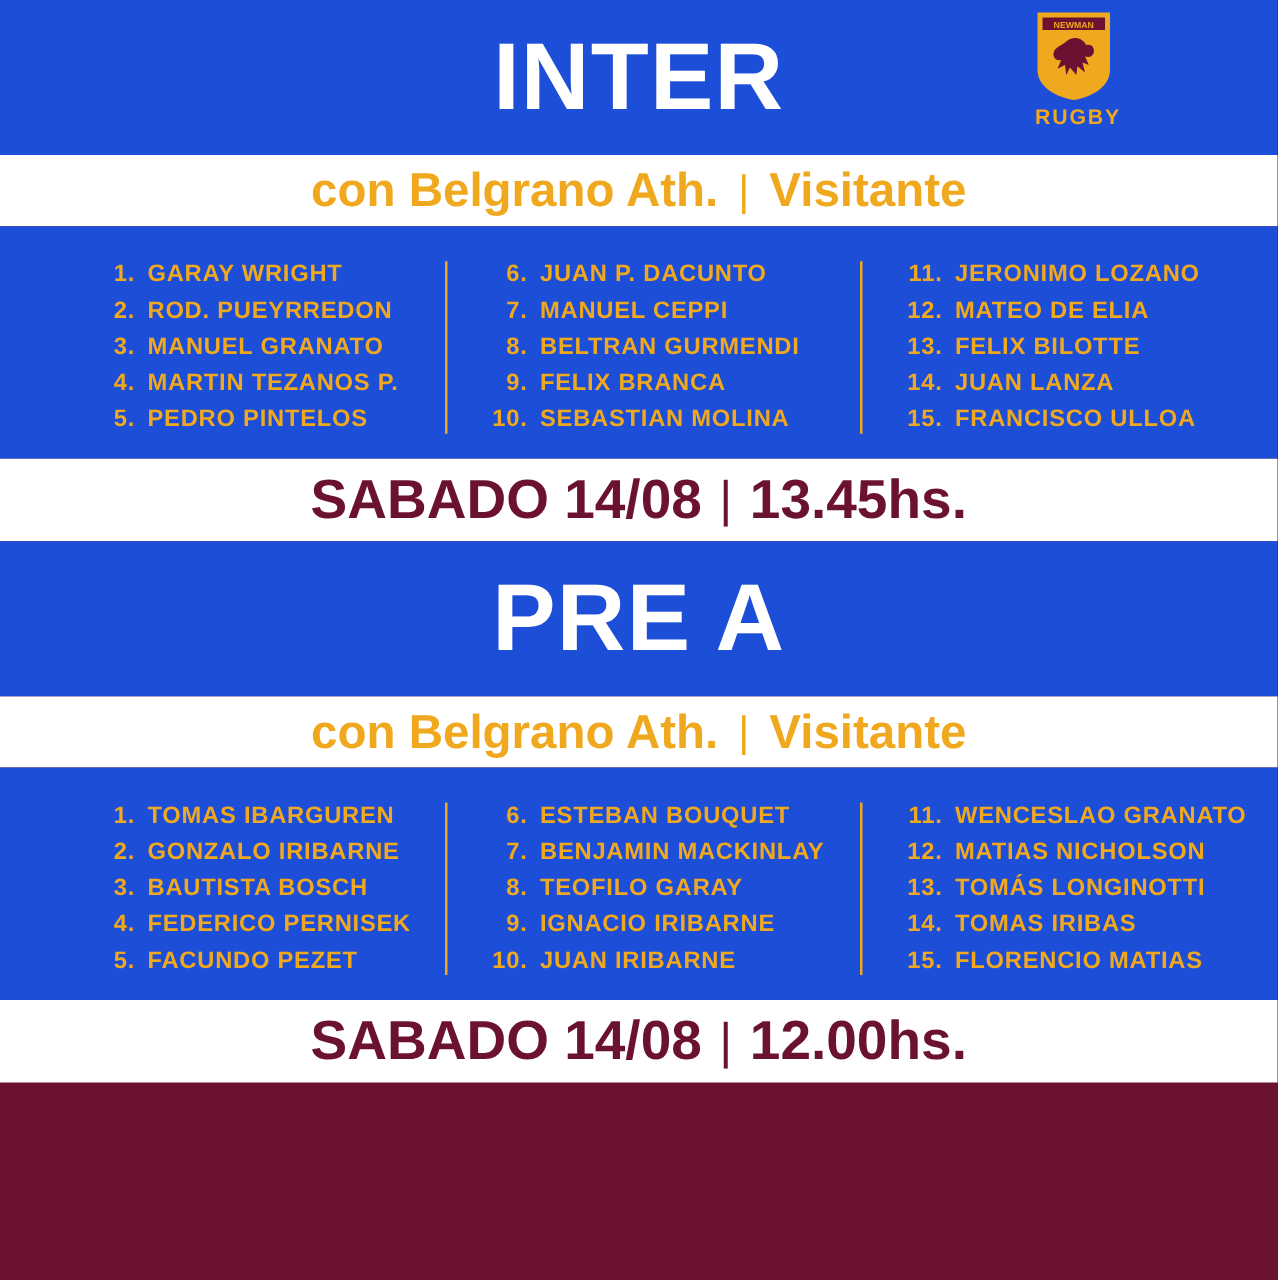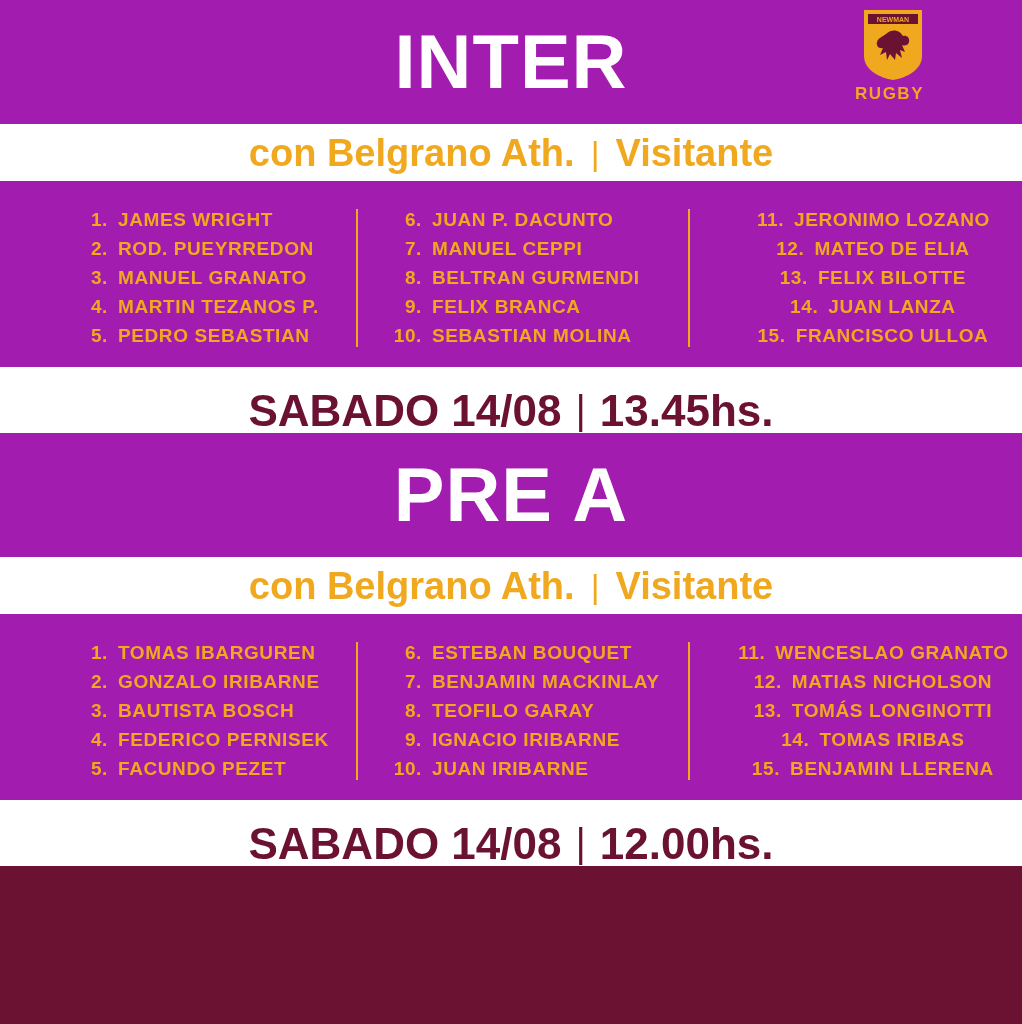--- a/index.html
+++ b/index.html
@@ -15,21 +15,21 @@
   }
   .poster {
     position: relative;
     width: 1022px;
     height: 1024px;
     background: #6b1232;
   }
 
   
   .band-maroon {
-    background: #a21caf;
+    background: #1d4ed8;
     width: 100%;
   }
   .band-white {
     background: #ffffff;
     width: 100%;
   }
 
   
   .title-row {
     position: relative;
@@ -47,21 +47,21 @@
     text-align: center;
   }
   .logo {
     position: absolute;
     right: 98px;
     top: 8px;
     width: 96px;
     height: 108px;
     display: flex;
     flex-direction: column;
-    align-items: flex-end;
+    align-items: flex-start;
     justify-content: flex-start;
   }
   .logo-shield {
     width: 62px;
     height: 74px;
     position: relative;
   }
   .logo-rugby {
     color: #f0a81e;
     font-size: 17px;
@@ -99,21 +99,21 @@
     padding: 28px 0 20px 0;
   }
   .roster-col {
     padding: 0 0 0 0;
     display: flex;
     flex-direction: column;
     gap: 7px;
   }
   .roster-col.c1 { width: 282px; padding-left: 72px; }
   .roster-col.c2 { width: 300px; padding-left: 30px; border-left: 2px solid #f0a81e; }
-  .roster-col.c3 { width: 300px; padding-left: 30px; border-left: 2px solid #f0a81e; align-items: center; }
+  .roster-col.c3 { width: 300px; padding-left: 30px; border-left: 2px solid #f0a81e; }
 
   .player {
     display: flex;
     align-items: baseline;
     color: #f0a81e;
     font-size: 19px;
     font-weight: bold;
     letter-spacing: 0.6px;
     white-space: nowrap;
   }
@@ -121,21 +121,21 @@
     width: 34px;
     text-align: right;
     margin-right: 10px;
     font-weight: bold;
   }
 
   
   .date-row {
     height: 66px;
     display: flex;
-    align-items: flex-end;
+    align-items: center;
     justify-content: center;
   }
   .date-text {
     color: #6b1232;
     font-size: 44px;
     font-weight: bold;
     letter-spacing: 0px;
     line-height: 1;
   }
   .date-sep {
@@ -168,37 +168,37 @@
   <div class="band-white subtitle-row">
     <span class="subtitle-text">con Belgrano Ath.</span>
     <span class="subtitle-sep">|</span>
     <span class="subtitle-text">Visitante</span>
   </div>
 
   <div class="band-maroon roster">
     <div class="roster-col c1">
       <div class="player">
           <span class="num">1.</span>
-          <span>JAMES WRIGHT</span>
+          <span>GARAY WRIGHT</span>
         </div>
       <div class="player">
           <span class="num">2.</span>
           <span>ROD. PUEYRREDON</span>
         </div>
       <div class="player">
           <span class="num">3.</span>
           <span>MANUEL GRANATO</span>
         </div>
       <div class="player">
           <span class="num">4.</span>
           <span>MARTIN TEZANOS P.</span>
         </div>
       <div class="player">
           <span class="num">5.</span>
-          <span>PEDRO SEBASTIAN</span>
+          <span>PEDRO PINTELOS</span>
         </div>
     </div>
     <div class="roster-col c2">
       <div class="player">
           <span class="num">6.</span>
           <span>JUAN P. DACUNTO</span>
         </div>
       <div class="player">
           <span class="num">7.</span>
           <span>MANUEL CEPPI</span>
@@ -313,21 +313,21 @@
       <div class="player">
           <span class="num">13.</span>
           <span>TOMÁS LONGINOTTI</span>
         </div>
       <div class="player">
           <span class="num">14.</span>
           <span>TOMAS IRIBAS</span>
         </div>
       <div class="player">
           <span class="num">15.</span>
-          <span>BENJAMIN LLERENA</span>
+          <span>FLORENCIO MATIAS</span>
         </div>
     </div>
   </div>
 
   <div class="band-white date-row">
     <span class="date-text">SABADO 14/08</span>
     <span class="date-sep">|</span>
     <span class="date-text">12.00hs.</span>
   </div>
 

